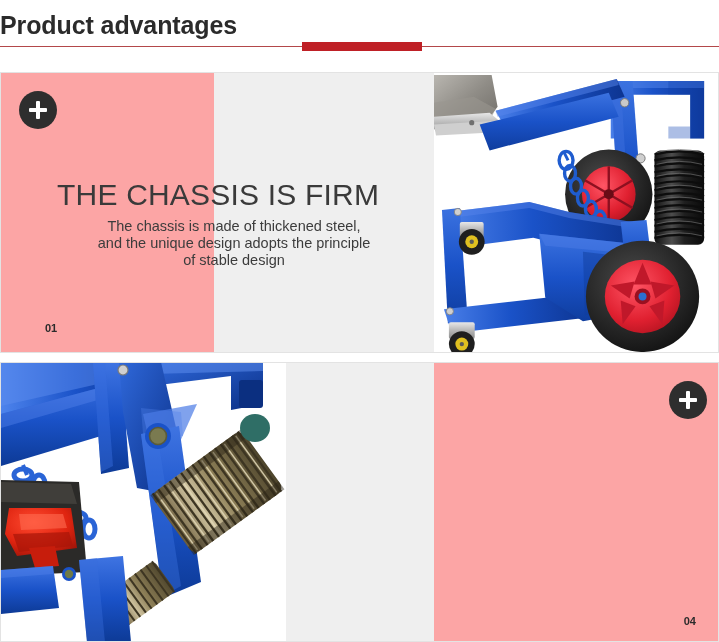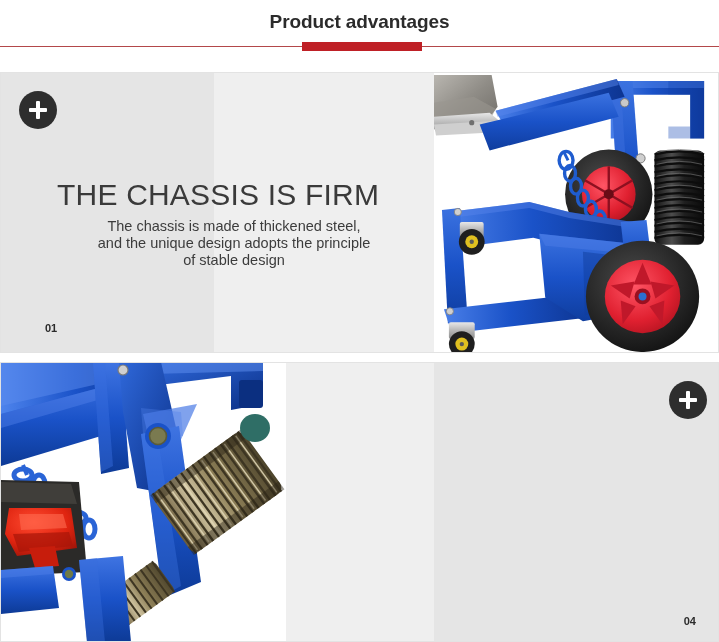--- a/index.html
+++ b/index.html
@@ -20,22 +20,21 @@
   .header {
     position: relative;
     height: 55px;
     width: 719px;
   }
   .header-title {
     position: absolute;
     left: 0;
     right: 0;
     top: 11px;
-    text-align: center;
-    font-size: 19px;
+    font-size: 25px;
     font-weight: bold;
     color: #2b2b2b;
     letter-spacing: -0.1px;
     font-family: "Liberation Sans", sans-serif;
   }
   .header-rule {
     position: absolute;
     left: 0;
     top: 46px;
     width: 719px;
@@ -49,21 +48,21 @@
     width: 120px;
     height: 9px;
     background: #bf2026;
   }
 
   
   .card {
     position: absolute;
     box-sizing: border-box;
     border: 1px solid #e3e3e3;
-    background: #e5e5e5;
+    background: #fca5a5;
     overflow: hidden;
   }
   #card-1 { left: 0px;  top: 72px;  width: 719px; height: 281px; }
   #card-2 { left: 0px;  top: 362px; width: 719px; height: 280px; }
 
   .gray-band {
     position: absolute;
     top: 0;
     bottom: 0;
     background: #efefef;

